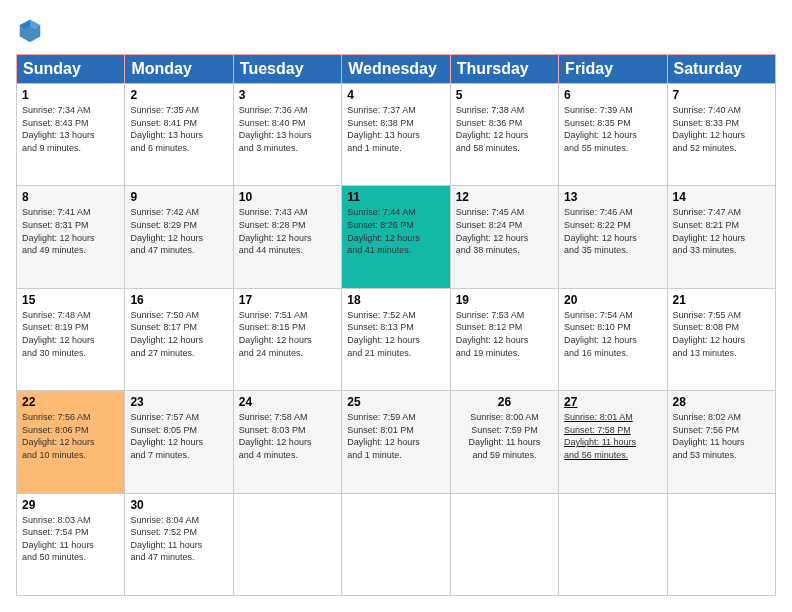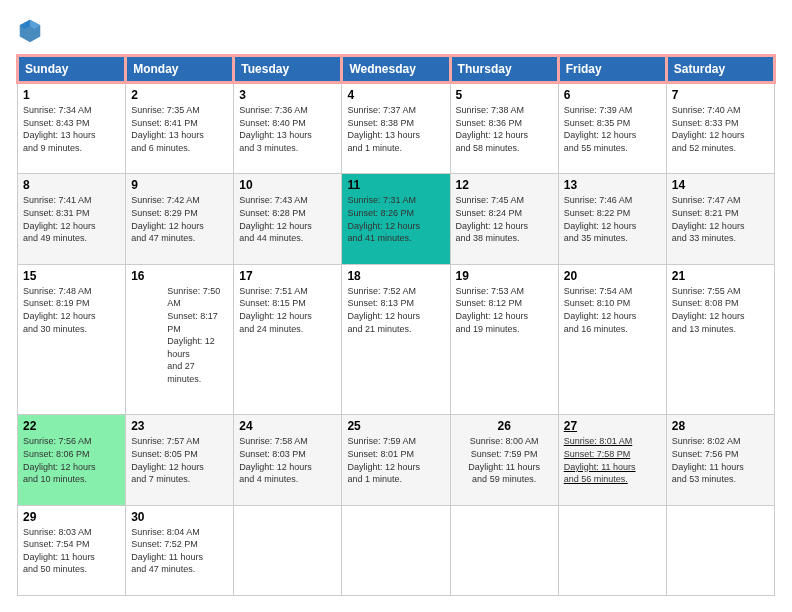--- a/index.html
+++ b/index.html
@@ -55,23 +55,23 @@
       flex: 1;
       border-collapse: collapse;
       width: 100%;
       font-size: 10px;
     }
     .calendar th {
       background-color: #2a6cb5;
       color: white;
       padding: 5px 6px;
       text-align: left;
-      font-size: 12px;
+      font-size: 16px;
       font-weight: bold;
-      border: 3px solid #fca5a5;
+      border: 1px solid #fca5a5;
     }
     .calendar td {
       border: 1px solid #ccc;
       padding: 4px 5px;
       vertical-align: top;
       width: calc(100% / 7);
       background: #fff;
     }
     .calendar tr:nth-child(even) td {
       background: #f5f5f5;
@@ -196,21 +196,21 @@
           </td>
           <td style="background: rgb(245, 245, 245);">
             <span class="day-num">10</span>
             <div class="day-info" style="white-space: pre-line;">Sunrise: 7:43 AM
 Sunset: 8:28 PM
 Daylight: 12 hours
 and 44 minutes.</div>
           </td>
           <td style="background: #14b8a6;">
             <span class="day-num">11</span>
-            <div class="day-info" style="white-space: pre-line;">Sunrise: 7:31 AM
+            <div class="day-info" style="white-space: pre-line;">Sunrise: 7:44 AM
 Sunset: 8:26 PM
 Daylight: 12 hours
 and 41 minutes.</div>
           </td>
           <td style="background: rgb(245, 245, 245);">
             <span class="day-num">12</span>
             <div class="day-info" style="white-space: pre-line;">Sunrise: 7:45 AM
 Sunset: 8:24 PM
 Daylight: 12 hours
 and 38 minutes.</div>
@@ -233,21 +233,21 @@
         <tr>
           <td>
             <span class="day-num">15</span>
             <div class="day-info" style="white-space: pre-line;">Sunrise: 7:48 AM
 Sunset: 8:19 PM
 Daylight: 12 hours
 and 30 minutes.</div>
           </td>
           <td>
             <span class="day-num">16</span>
-            <div class="day-info" style="white-space: pre-line; margin-left: 36px;">Sunrise: 7:50 AM
+            <div class="day-info" style="white-space: pre-line;">Sunrise: 7:50 AM
 Sunset: 8:17 PM
 Daylight: 12 hours
 and 27 minutes.</div>
           </td>
           <td>
             <span class="day-num">17</span>
             <div class="day-info" style="white-space: pre-line;">Sunrise: 7:51 AM
 Sunset: 8:15 PM
 Daylight: 12 hours
 and 24 minutes.</div>
@@ -275,21 +275,21 @@
           </td>
           <td>
             <span class="day-num">21</span>
             <div class="day-info" style="white-space: pre-line;">Sunrise: 7:55 AM
 Sunset: 8:08 PM
 Daylight: 12 hours
 and 13 minutes.</div>
           </td>
         </tr>
         <tr>
-          <td style="background: #86efac; margin-left: 18px;">
+          <td style="background: #fdba74; margin-left: 18px;">
             <span class="day-num">22</span>
             <div class="day-info" style="white-space: pre-line;">Sunrise: 7:56 AM
 Sunset: 8:06 PM
 Daylight: 12 hours
 and 10 minutes.</div>
           </td>
           <td style="background: rgb(245, 245, 245);">
             <span class="day-num">23</span>
             <div class="day-info" style="white-space: pre-line;">Sunrise: 7:57 AM
 Sunset: 8:05 PM

